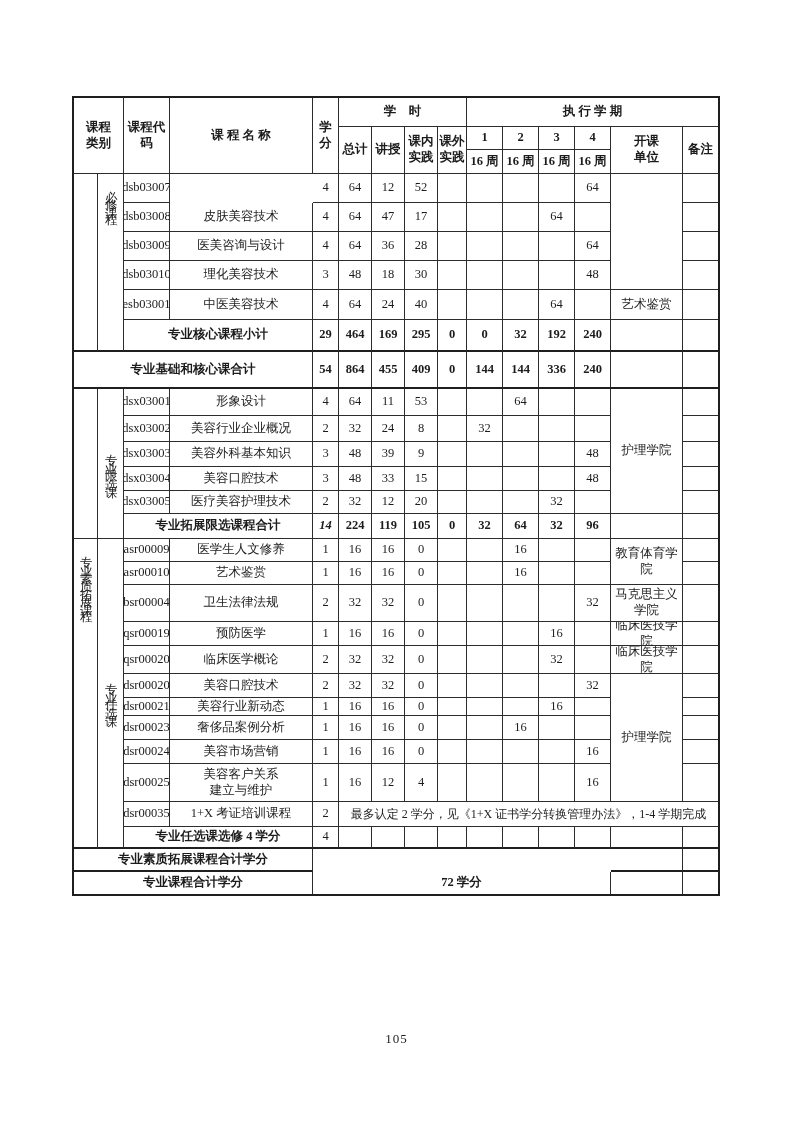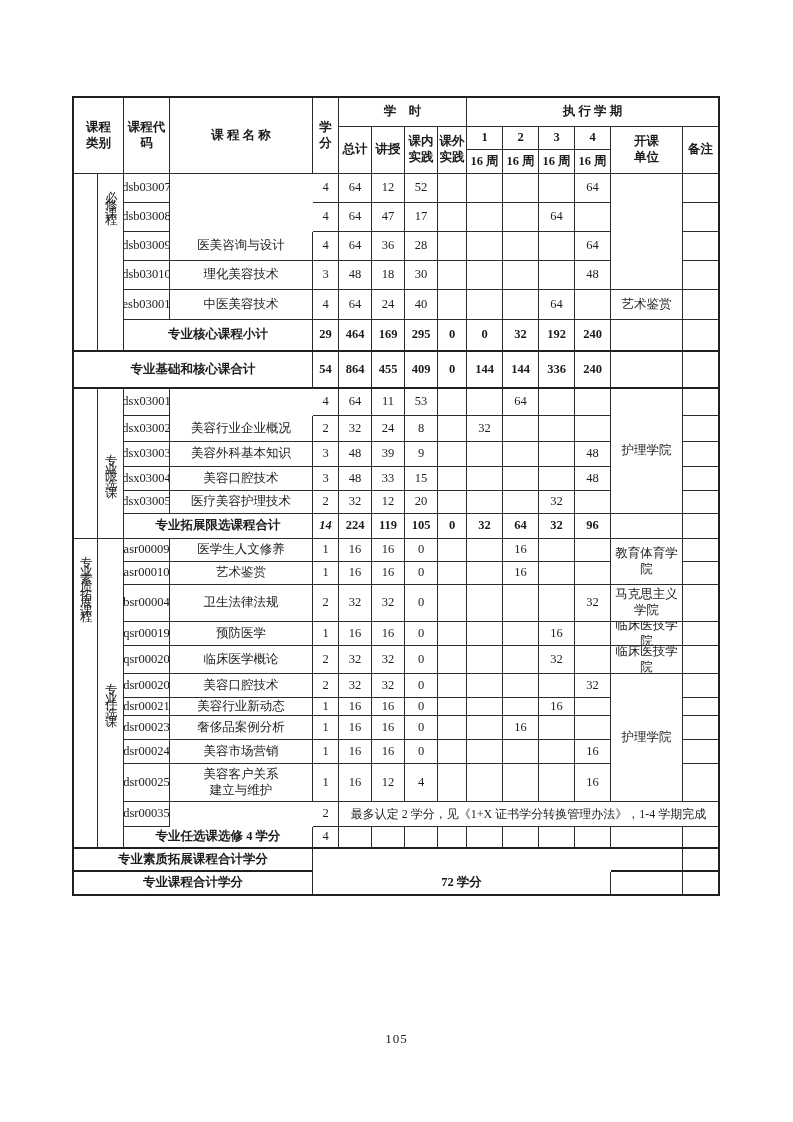--- a/index.html
+++ b/index.html
@@ -89,20 +89,21 @@
       <div class="cell thickb" style="grid-area: 4 / 1 / span 6 / span 1;"></div>
       <div class="cell vert vtop thickb" style="grid-area: 4 / 2 / span 6 / span 1;">必修课程</div>
       <div class="cell" style="grid-area: 4 / 14 / span 4 / span 1;"></div>
       <div class="cell" style="grid-area: 4 / 3 / span 1 / span 1;">dsb03007</div>
       <div class="cell" style="grid-area: 4 / 5 / span 1 / span 1;">4</div>
       <div class="cell" style="grid-area: 4 / 6 / span 1 / span 1;">64</div>
       <div class="cell" style="grid-area: 4 / 7 / span 1 / span 1;">12</div>
       <div class="cell" style="grid-area: 4 / 8 / span 1 / span 1;">52</div>
       <div class="cell" style="grid-area: 4 / 13 / span 1 / span 1;">64</div>
       <div class="cell" style="grid-area: 5 / 3 / span 1 / span 1; text-align: center;">dsb03008</div>
+      <div class="cell" style="grid-area: 5 / 4 / span 1 / span 1;">皮肤美容技术</div>
       <div class="cell" style="grid-area: 5 / 5 / span 1 / span 1;">4</div>
       <div class="cell" style="grid-area: 5 / 6 / span 1 / span 1;">64</div>
       <div class="cell" style="grid-area: 5 / 7 / span 1 / span 1;">47</div>
       <div class="cell" style="grid-area: 5 / 8 / span 1 / span 1;">17</div>
       <div class="cell" style="grid-area: 5 / 12 / span 1 / span 1;">64</div>
       <div class="cell" style="grid-area: 6 / 3 / span 1 / span 1;">dsb03009</div>
       <div class="cell" style="grid-area: 6 / 4 / span 1 / span 1;">医美咨询与设计</div>
       <div class="cell" style="grid-area: 6 / 5 / span 1 / span 1;">4</div>
       <div class="cell" style="grid-area: 6 / 6 / span 1 / span 1;">64</div>
       <div class="cell" style="grid-area: 6 / 7 / span 1 / span 1;">36</div>
@@ -140,20 +141,21 @@
       <div class="cell bold thickb" style="grid-area: 10 / 8 / span 1 / span 1;">409</div>
       <div class="cell bold thickb" style="grid-area: 10 / 9 / span 1 / span 1;">0</div>
       <div class="cell bold thickb" style="grid-area: 10 / 10 / span 1 / span 1;">144</div>
       <div class="cell bold thickb" style="grid-area: 10 / 11 / span 1 / span 1;">144</div>
       <div class="cell bold thickb" style="grid-area: 10 / 12 / span 1 / span 1;">336</div>
       <div class="cell bold thickb" style="grid-area: 10 / 13 / span 1 / span 1;">240</div>
       <div class="cell" style="grid-area: 11 / 1 / span 6 / span 1;"></div>
       <div class="cell vert" style="grid-area: 11 / 2 / span 6 / span 1;">专业限选课</div>
       <div class="cell" style="grid-area: 11 / 14 / span 5 / span 1;">护理学院</div>
       <div class="cell" style="grid-area: 11 / 3 / span 1 / span 1;">dsx03001</div>
+      <div class="cell" style="grid-area: 11 / 4 / span 1 / span 1;">形象设计</div>
       <div class="cell" style="grid-area: 11 / 5 / span 1 / span 1;">4</div>
       <div class="cell" style="grid-area: 11 / 6 / span 1 / span 1;">64</div>
       <div class="cell" style="grid-area: 11 / 7 / span 1 / span 1;">11</div>
       <div class="cell" style="grid-area: 11 / 8 / span 1 / span 1;">53</div>
       <div class="cell" style="grid-area: 11 / 11 / span 1 / span 1;">64</div>
       <div class="cell" style="grid-area: 12 / 3 / span 1 / span 1;">dsx03002</div>
       <div class="cell" style="grid-area: 12 / 4 / span 1 / span 1;">美容行业企业概况</div>
       <div class="cell" style="grid-area: 12 / 5 / span 1 / span 1;">2</div>
       <div class="cell" style="grid-area: 12 / 6 / span 1 / span 1;">32</div>
       <div class="cell" style="grid-area: 12 / 7 / span 1 / span 1;">24</div>
@@ -263,20 +265,21 @@
       <div class="cell" style="grid-area: 25 / 13 / span 1 / span 1;">16</div>
       <div class="cell" style="grid-area: 26 / 3 / span 1 / span 1;">dsr00025</div>
       <div class="cell" style="grid-area: 26 / 4 / span 1 / span 1;">美容客户关系
 建立与维护</div>
       <div class="cell" style="grid-area: 26 / 5 / span 1 / span 1;">1</div>
       <div class="cell" style="grid-area: 26 / 6 / span 1 / span 1;">16</div>
       <div class="cell" style="grid-area: 26 / 7 / span 1 / span 1;">12</div>
       <div class="cell" style="grid-area: 26 / 8 / span 1 / span 1;">4</div>
       <div class="cell" style="grid-area: 26 / 13 / span 1 / span 1;">16</div>
       <div class="cell" style="grid-area: 27 / 3 / span 1 / span 1;">dsr00035</div>
+      <div class="cell" style="grid-area: 27 / 4 / span 1 / span 1;">1+X 考证培训课程</div>
       <div class="cell" style="grid-area: 27 / 5 / span 1 / span 1;">2</div>
       <div class="cell nowrap lastc" style="grid-area: 27 / 6 / span 1 / span 10;">最多认定 2 学分，见《1+X 证书学分转换管理办法》，1-4 学期完成</div>
       <div class="cell bold thickb" style="grid-area: 28 / 3 / span 1 / span 2;">专业任选课选修 4 学分</div>
       <div class="cell thickb" style="grid-area: 28 / 5 / span 1 / span 1;">4</div>
       <div class="cell bold thickb" style="grid-area: 29 / 1 / span 1 / span 4;">专业素质拓展课程合计学分</div>
       <div class="cell bold lastr" style="grid-area: 30 / 1 / span 1 / span 4;">专业课程合计学分</div>
       <div class="cell bold lastr" style="grid-area: 30 / 5 / span 1 / span 9;">72 学分</div>
       <div class="cell" style="grid-area: 4 / 9 / span 1 / span 1;"></div>
       <div class="cell" style="grid-area: 4 / 10 / span 1 / span 1;"></div>
       <div class="cell" style="grid-area: 4 / 11 / span 1 / span 1;"></div>

